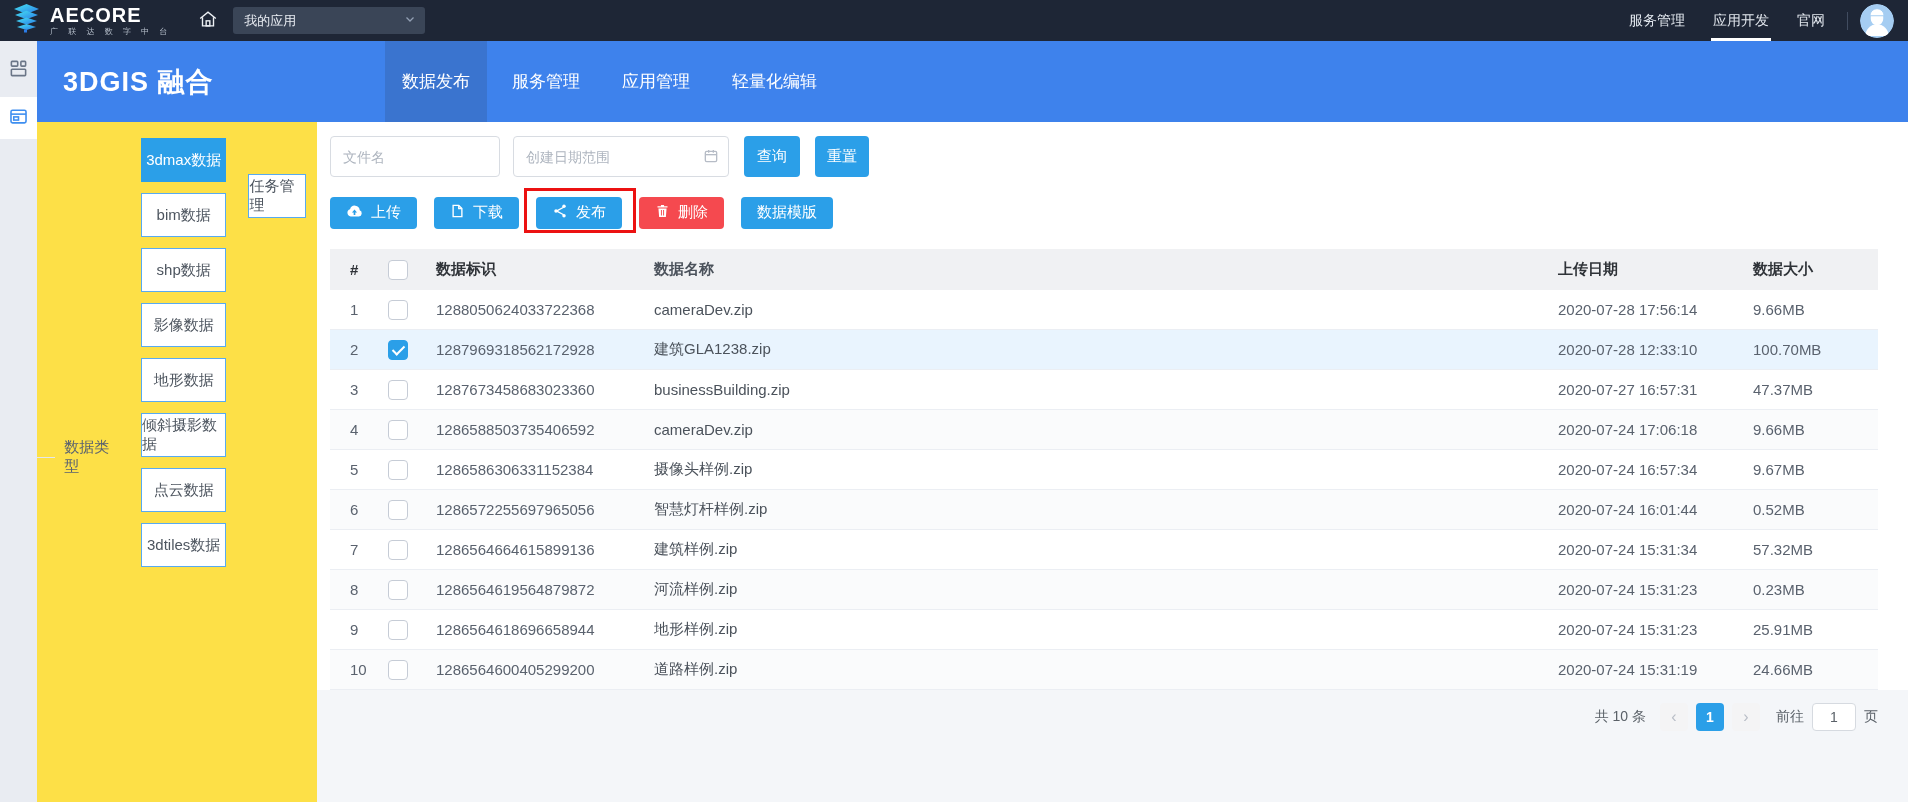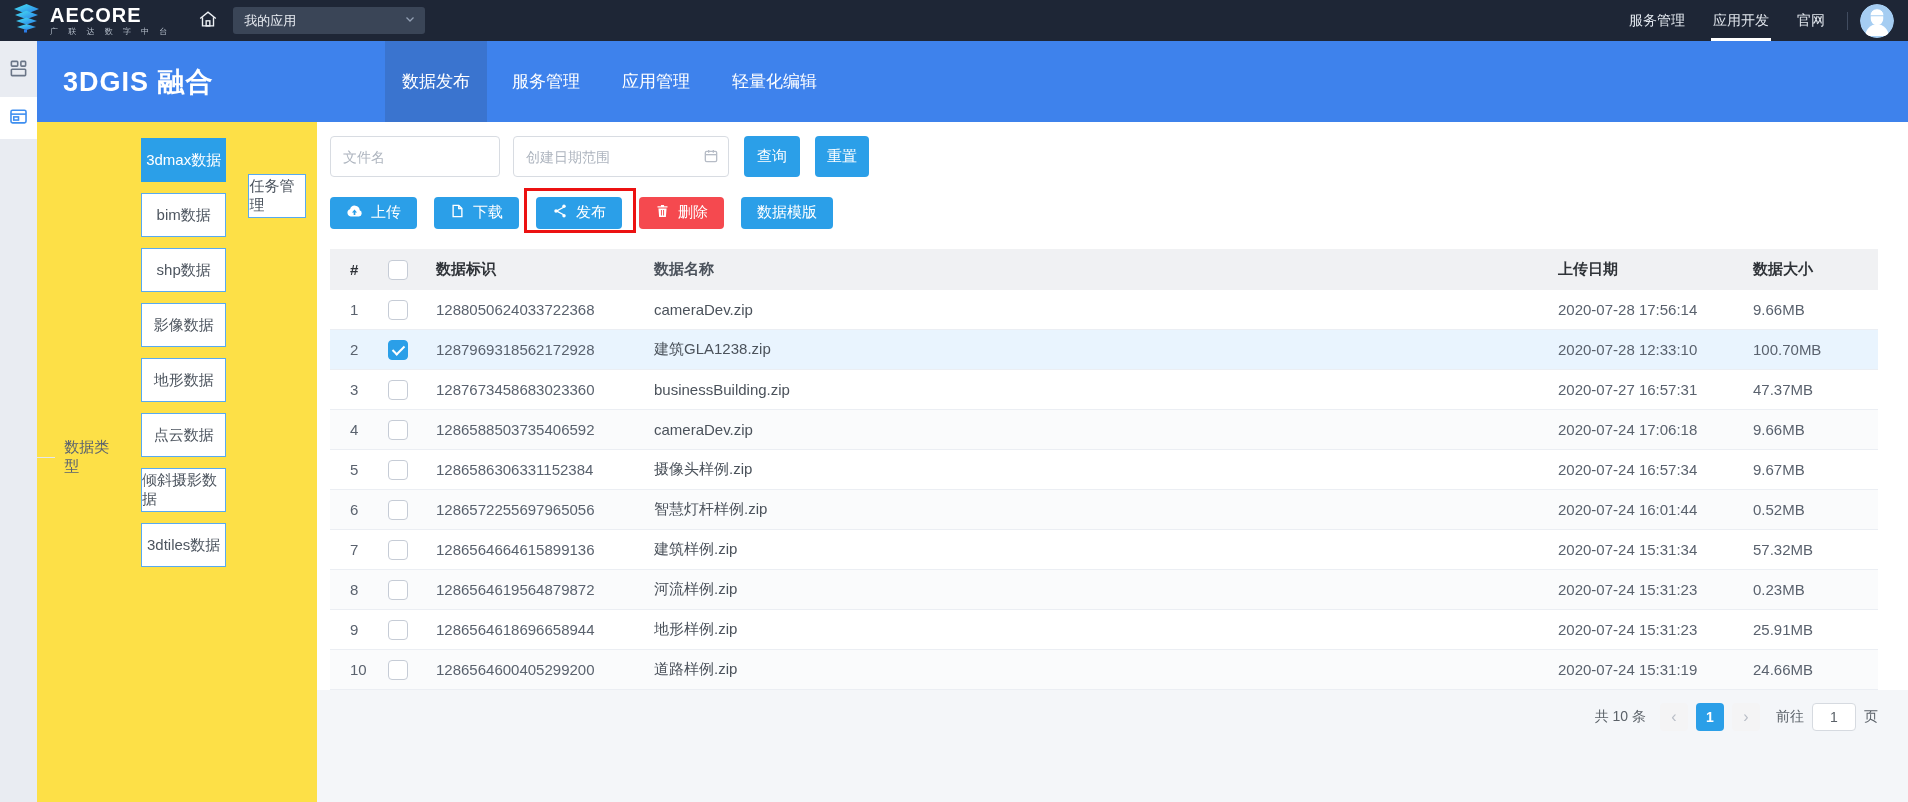--- a/index.html
+++ b/index.html
@@ -238,24 +238,24 @@
             <div class="sidebar-item">
     <span>shp数据</span>
   </div>
             <div class="sidebar-item">
     <span>影像数据</span>
   </div>
             <div class="sidebar-item">
     <span>地形数据</span>
   </div>
             <div class="sidebar-item">
+    <span>倾斜摄影数据</span>
+  </div>
+            <div class="sidebar-item">
     <span>点云数据</span>
-  </div>
-            <div class="sidebar-item">
-    <span>倾斜摄影数据</span>
   </div>
             <div class="sidebar-item">
     <span>3dtiles数据</span>
   </div>
           </div>
         <div class="sidebar-divider"></div>
         <div class="task-btn-wrap">
           <div class="sidebar-item">任务管理</div>
         </div>
       </div>

